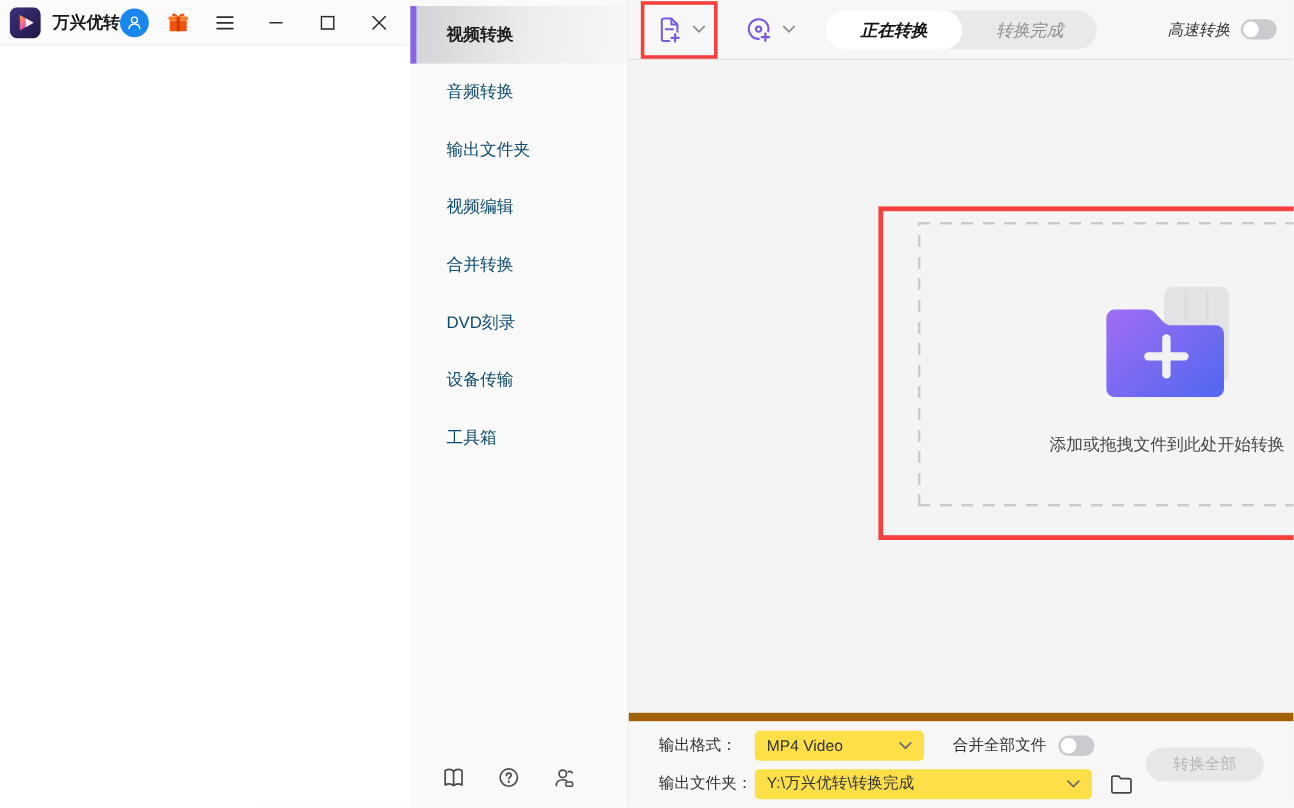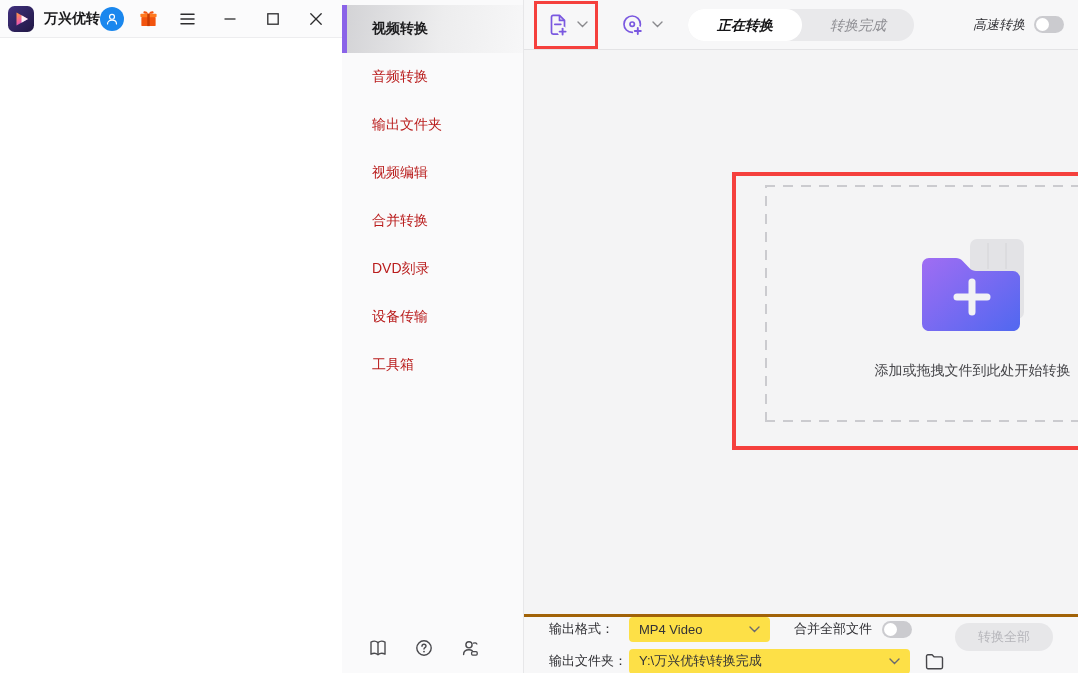--- a/index.html
+++ b/index.html
@@ -19,21 +19,21 @@
             align-items:center; justify-content:center; }
   .winctl { width:28px; height:26px; display:flex; align-items:center; justify-content:center; cursor:pointer; }
 
   
   .app-body { flex:1; display:flex; min-height:0; }
 
   
   .sidebar { width:182px; flex:none; background:#fafafb; border-right:1px solid #e7e7e9;
              position:relative; padding-top:5px; }
   .side-item { height:48px; display:flex; align-items:center; padding-left:30px;
-               font-size:14px; color:#b91c1c; cursor:pointer; position:relative; }
+               font-size:14px; color:#0c4a6e; cursor:pointer; position:relative; }
   .side-item.active { font-weight:700; color:#1c1c1e;
                background:linear-gradient(97deg,#d2d2d5 0%,#ededee 55%,#f7f7f8 100%); }
   .side-item.active::before { content:""; position:absolute; left:0; top:0; bottom:0;
                width:5px; background:#8a63e8; }
   .side-footer { position:absolute; left:26px; bottom:15px; display:flex; gap:26px; }
   .side-footer .tb-icon-btn { width:20px; height:20px; }
 
   
   .main { flex:1; display:flex; flex-direction:column; background:#f4f4f5; min-width:0; }
 
@@ -70,21 +70,21 @@
               repeating-linear-gradient(90deg,#cbcbcf 0 10px,transparent 10px 18px),
               repeating-linear-gradient(90deg,#cbcbcf 0 10px,transparent 10px 18px),
               repeating-linear-gradient(0deg,#cbcbcf 0 10px,transparent 10px 18px),
               repeating-linear-gradient(0deg,#cbcbcf 0 10px,transparent 10px 18px);
             background-position:0 0,0 100%,0 0,100% 0;
             background-size:100% 2px,100% 2px,2px 100%,2px 100%;
             background-repeat:no-repeat; }
   .drop-hint { margin-top:31px; font-size:14px; color:#46464a; }
 
   
-  .bottombar { height:59px; flex:none; background:#f7f7f8; border-top:3px solid #a16207;
+  .bottombar { height:79px; flex:none; background:#f7f7f8; border-top:7px solid #a16207;
             position:relative; display:flex; flex-direction:column; justify-content:center;
             gap:7px; padding-left:25px; }
   .bb-row { display:flex; align-items:center; }
   .bb-label { width:80px; font-size:13px; color:#303034; flex:none; }
   .select { height:25px; background:#fde047; border-radius:4px; display:flex; align-items:center;
             justify-content:space-between; padding:0 10px; font-size:13px; color:#333337;
             cursor:pointer; }
   .select-format { width:141px; }
   .select-folder { width:281px; }
   .merge-wrap { margin-left:24px; display:flex; align-items:center; gap:10px;

